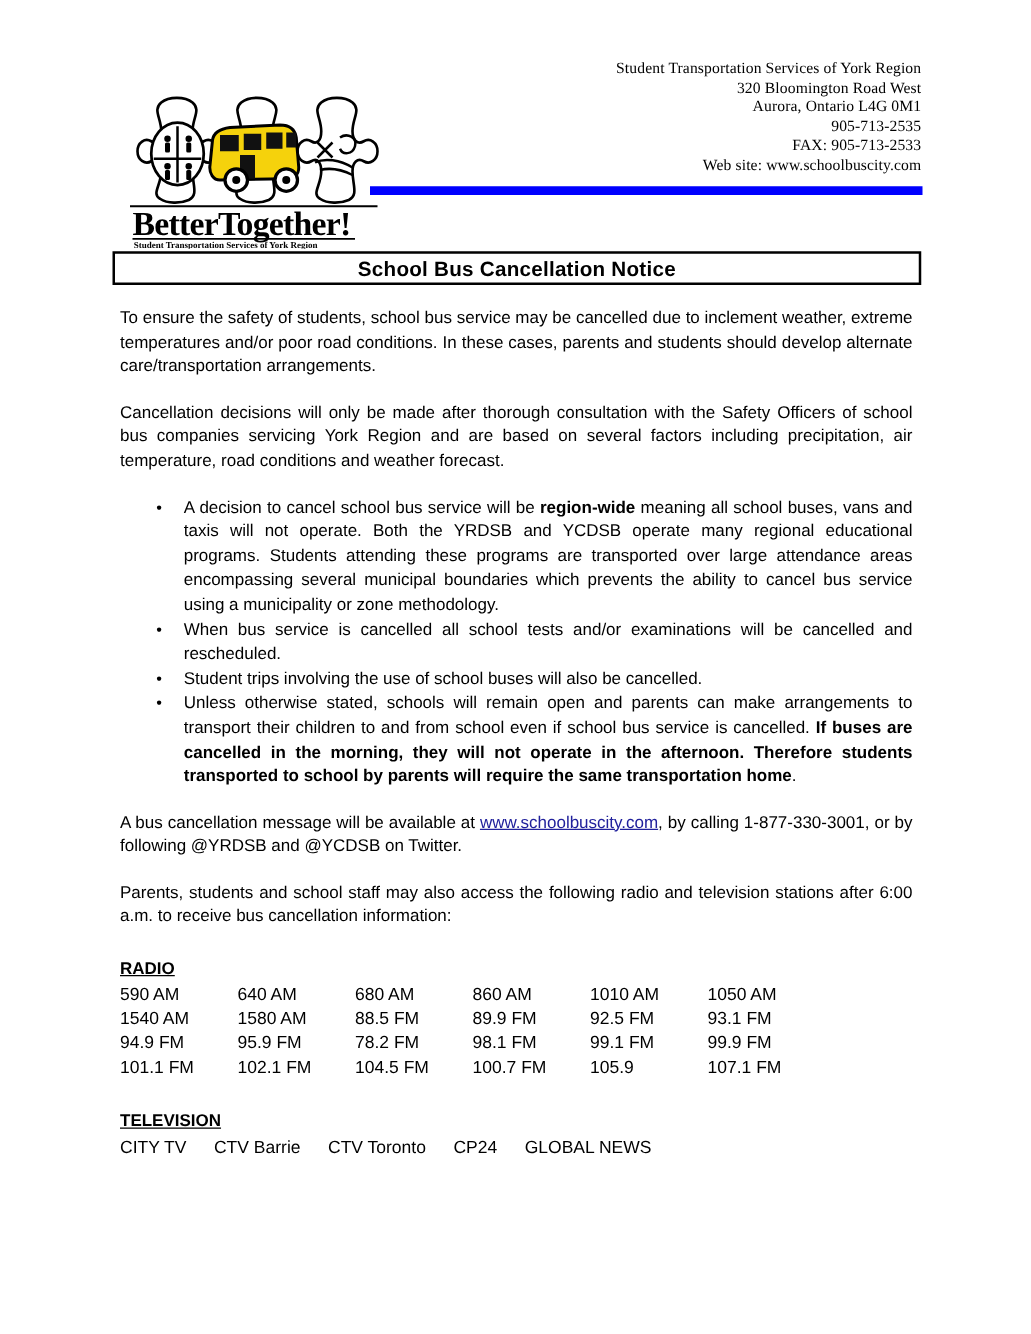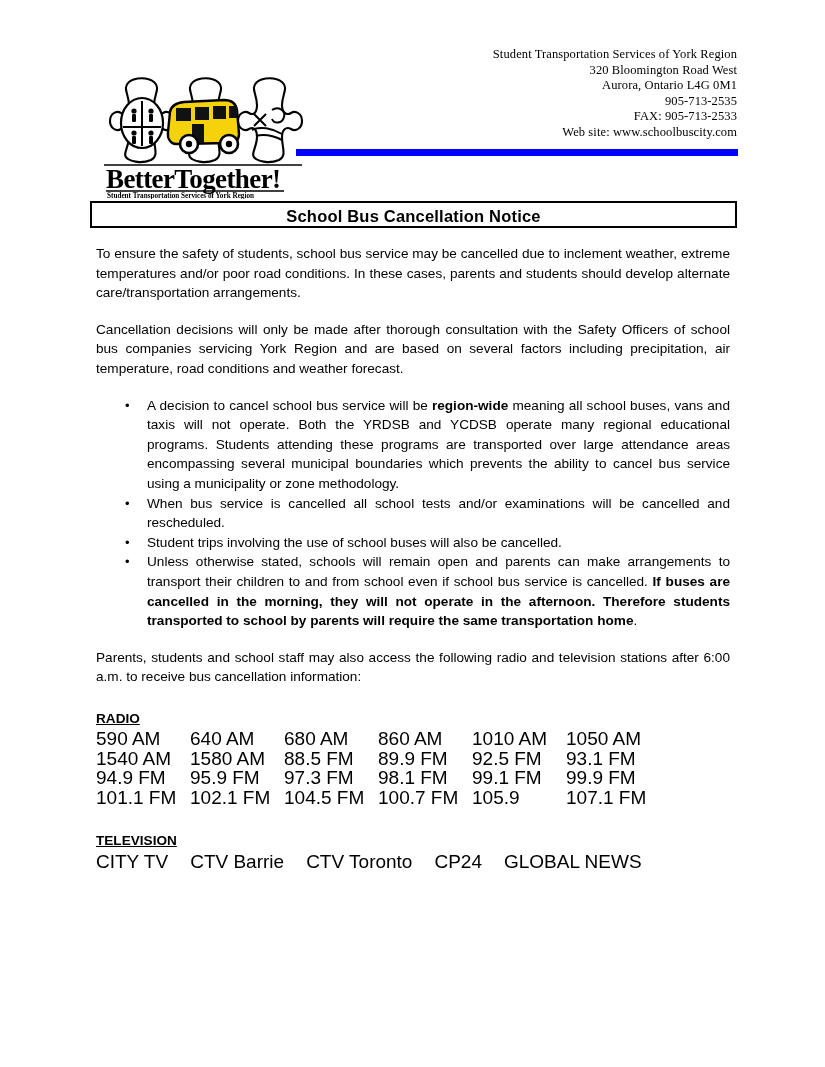--- a/index.html
+++ b/index.html
@@ -132,21 +132,21 @@
     font-weight: bold;
     text-decoration: underline;
     margin: 0 0 1px 0;
     display: inline-block;
   }
   .radio-section { margin-top: 22px; }
   .tv-section { margin-top: 24px; }
 
   table.stations {
     border-collapse: collapse;
-    font-size: 19px;
+    font-size: 14px;
     line-height: 19.4px;
   }
   table.stations td {
     padding: 0;
     white-space: nowrap;
     vertical-align: top;
   }
   table.radio td { width: 94px; }
   table.tv td { padding-right: 22px; }
 </style>
@@ -254,20 +254,21 @@
         <span>When bus service is cancelled all school tests and/or examinations will be cancelled and rescheduled.</span>
       </li>
       <li>
         <span>Student trips involving the use of school buses will also be cancelled.</span>
       </li>
       <li>
         <span>Unless otherwise stated, schools will remain open and parents can make arrangements to transport their children to and from school even if school bus service is cancelled.  </span><b>If buses are cancelled in the morning, they will not operate in the afternoon. Therefore students transported to school by parents will require the same transportation home</b><span>.</span>
       </li>
     </ul>
 
+    <p class="para"><span>A bus cancellation message will be available at </span><a class="doclink" href="#">www.schoolbuscity.com</a><span>, by calling 1-877-330-3001, or by following @YRDSB and @YCDSB on Twitter.</span></p>
 
     <p class="para">Parents, students and school staff may also access the following radio and television stations after 6:00 a.m. to receive bus cancellation information:</p>
 
     <div class="radio-section">
       <div class="section-head">RADIO</div>
       <table class="stations radio">
         <tbody>
           <tr>
             <td>590 AM</td>
             <td>640 AM</td>
@@ -280,21 +281,21 @@
             <td>1540 AM</td>
             <td>1580 AM</td>
             <td>88.5 FM</td>
             <td>89.9 FM</td>
             <td>92.5 FM</td>
             <td>93.1 FM</td>
           </tr>
           <tr>
             <td>94.9 FM</td>
             <td>95.9 FM</td>
-            <td>97.3 FM</td>
+            <td>78.2 FM</td>
             <td>98.1 FM</td>
             <td>99.1 FM</td>
             <td>99.9 FM</td>
           </tr>
           <tr>
             <td>101.1 FM</td>
             <td>102.1 FM</td>
             <td>104.5 FM</td>
             <td>100.7 FM</td>
             <td>105.9</td>

